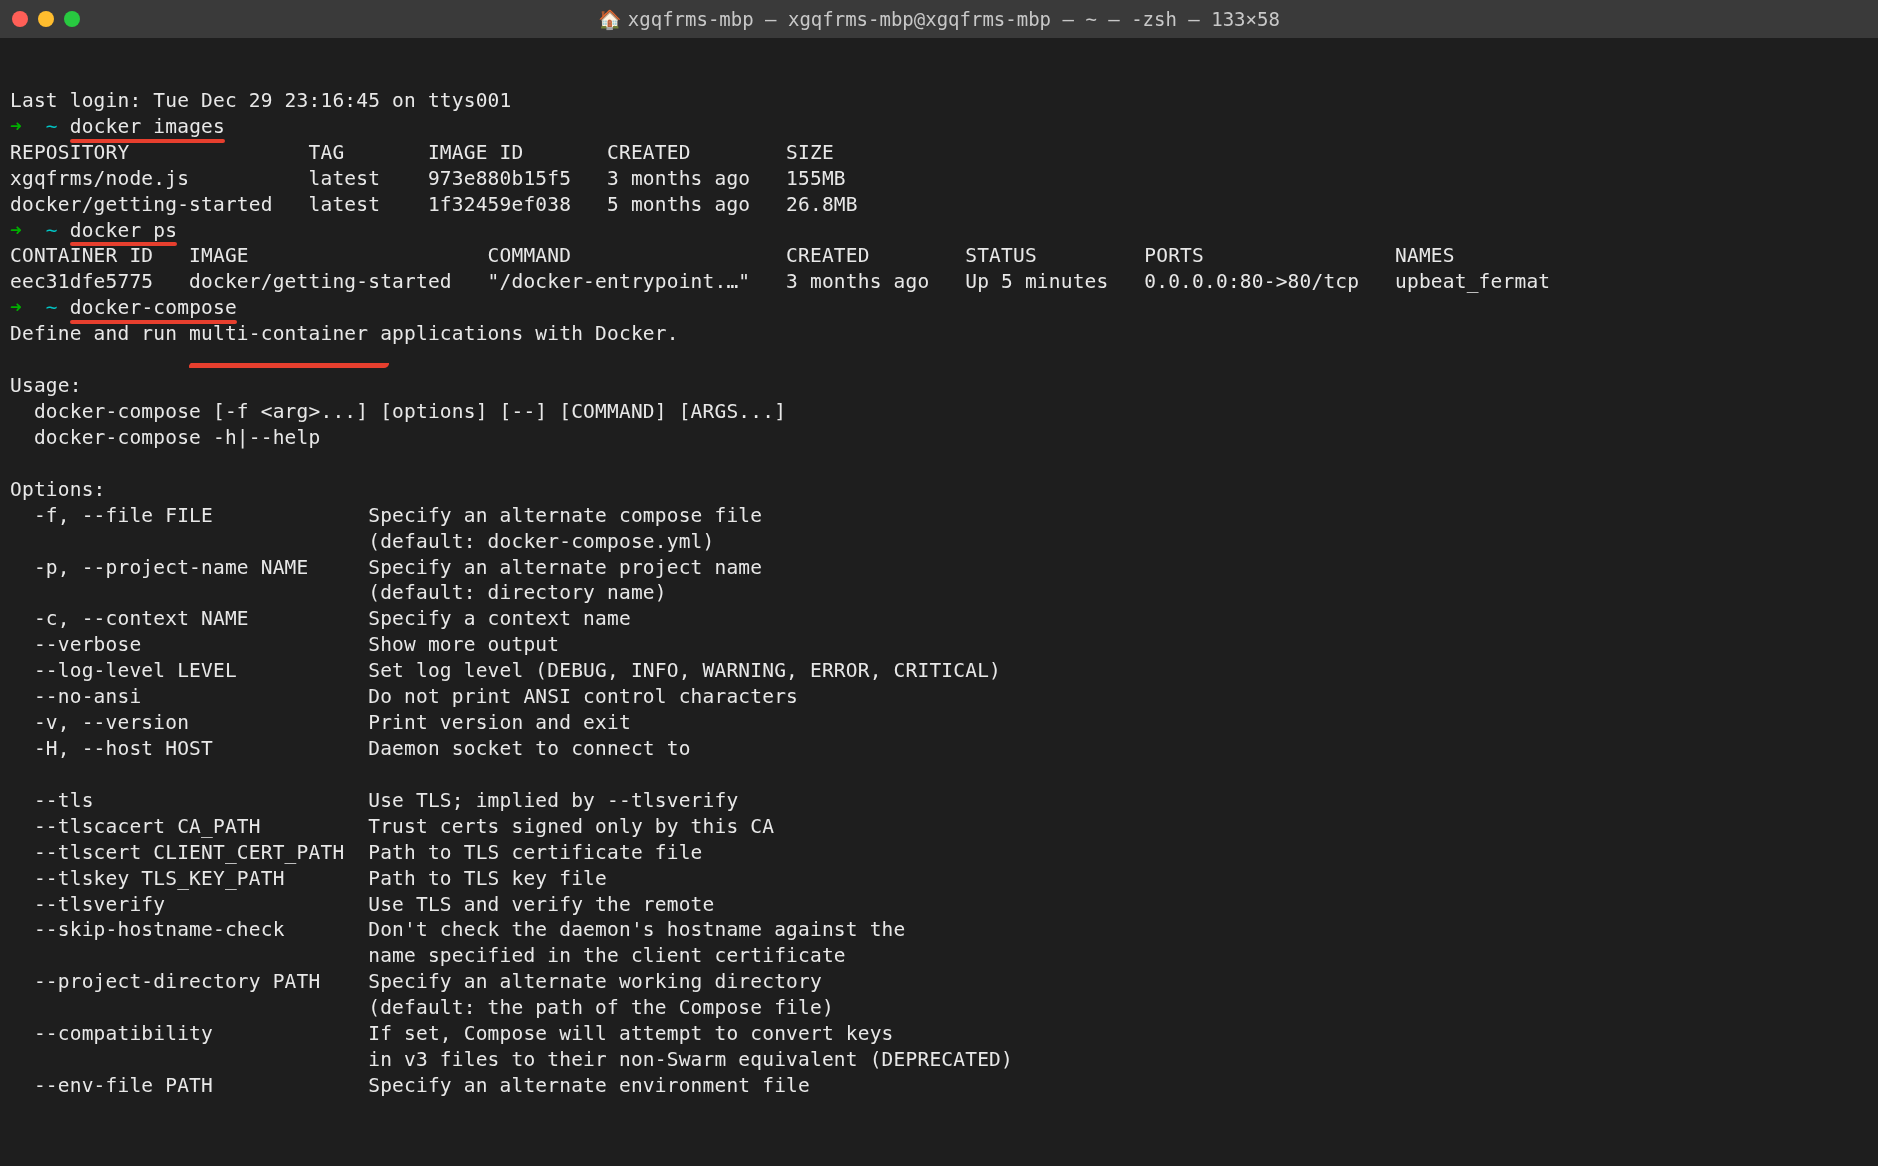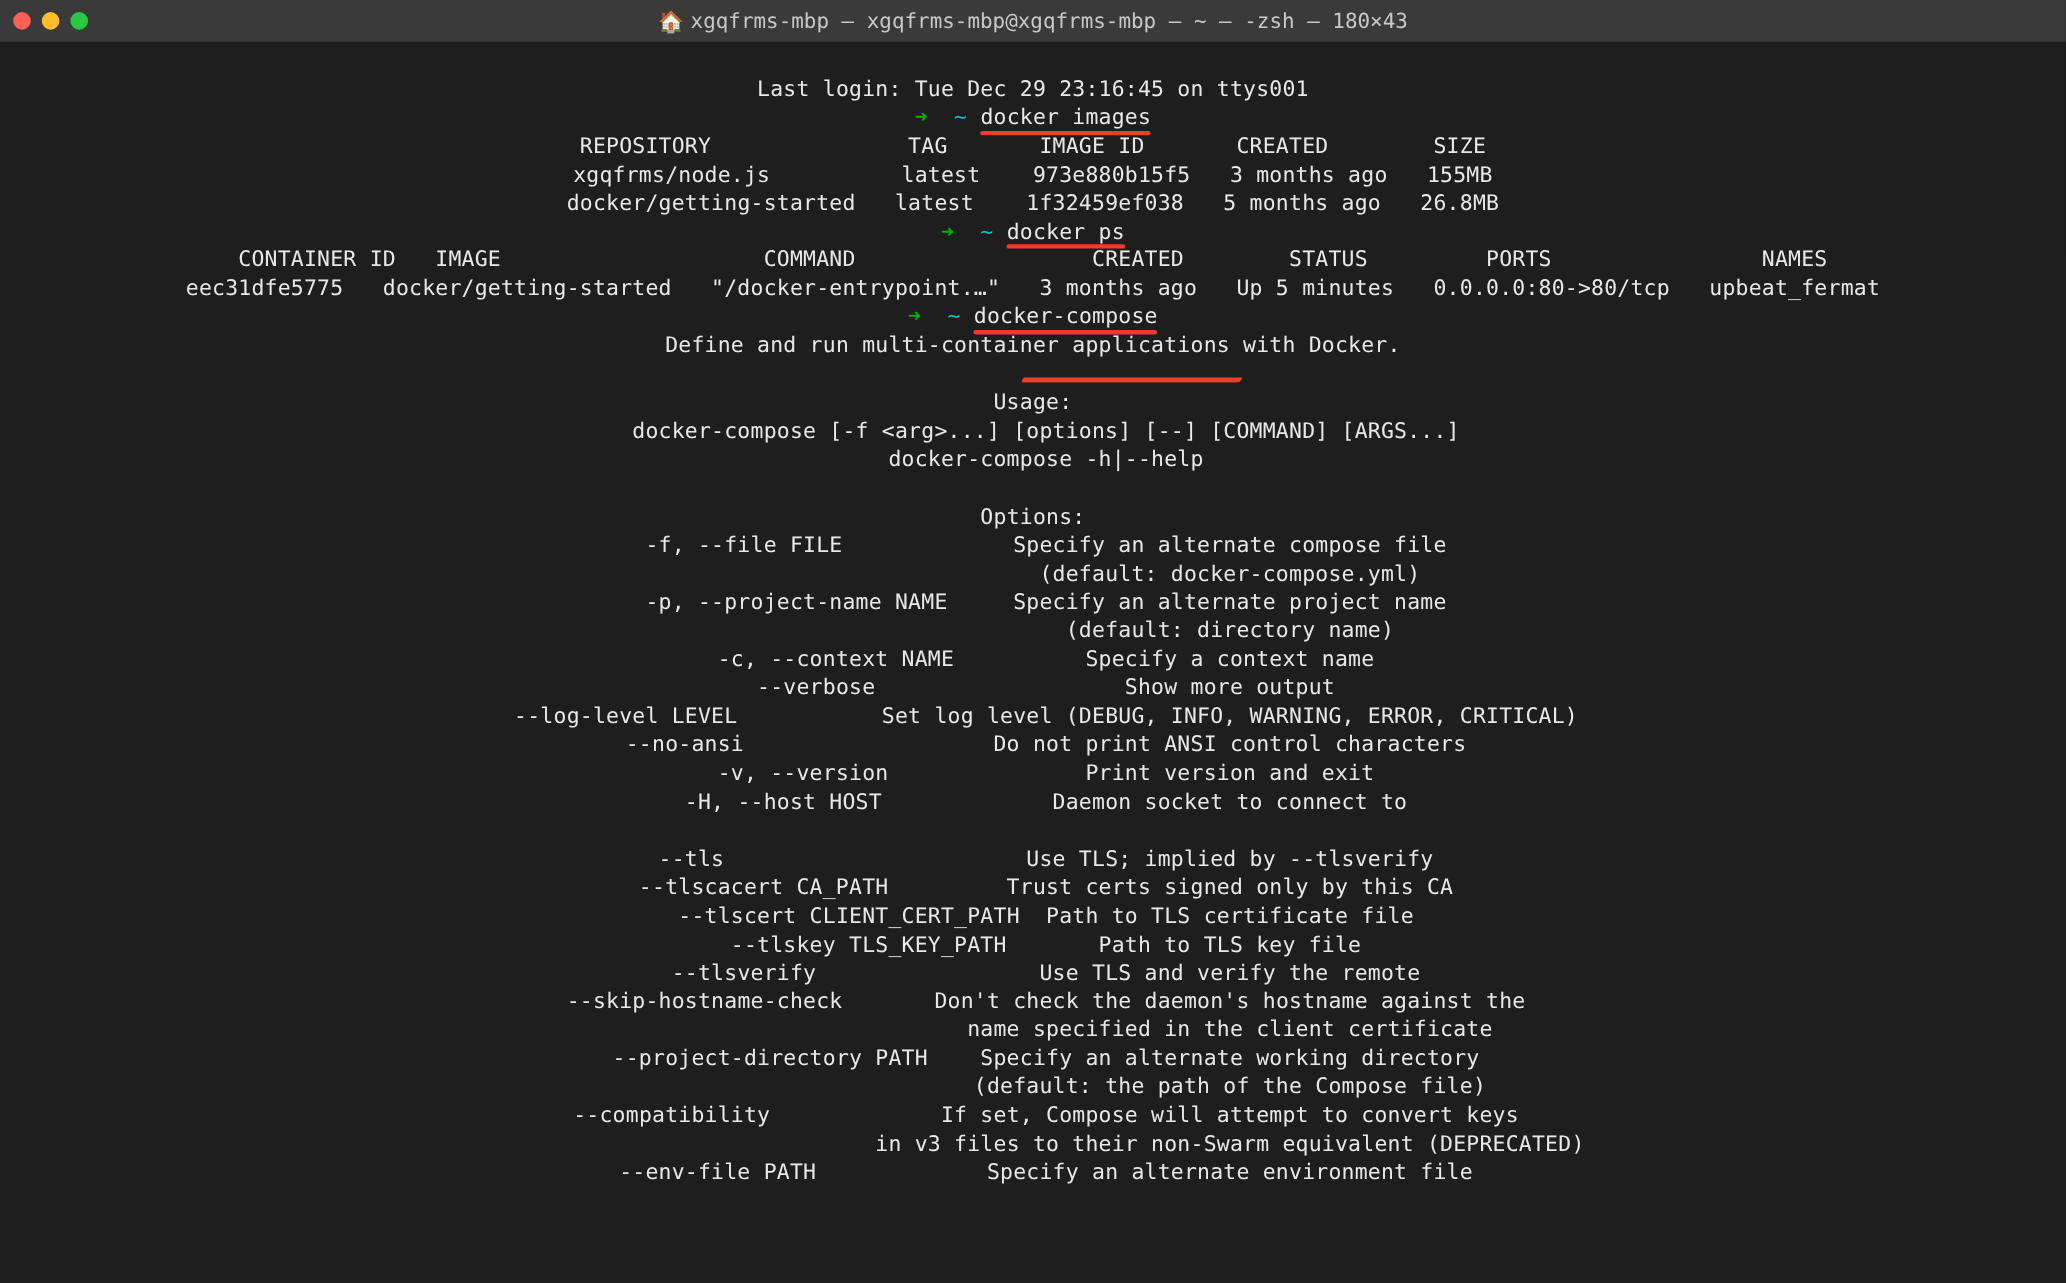--- a/index.html
+++ b/index.html
@@ -41,25 +41,24 @@
       position: absolute;
       left: 50%;
       transform: translateX(-50%);
       color: #c8c8c8;
       font-size: 19px;
       display: flex;
       align-items: center;
       gap: 6px;
     }
     .terminal-content {
-      padding: 4px 10px;
+      padding: 24px 10px;
       white-space: pre;
       line-height: 1.33;
       letter-spacing: 0.2px;
-      text-align: center;
     }
     .prompt-arrow { color: #00b000; }
     .prompt-tilde { color: #00c5c5; }
     .underline-red {
       position: relative;
       display: inline-block;
     }
     .underline-red::after {
       content: "";
       position: absolute;
@@ -83,21 +82,21 @@
 <body>
 
 <div class="title-bar">
   <div class="traffic-lights">
     <div class="tl tl-close"></div>
     <div class="tl tl-min"></div>
     <div class="tl tl-max"></div>
   </div>
   <div class="title-text">
     <span>🏠</span>
-    <span>xgqfrms-mbp — xgqfrms-mbp@xgqfrms-mbp — ~ — -zsh — 180×43</span>
+    <span>xgqfrms-mbp — xgqfrms-mbp@xgqfrms-mbp — ~ — -zsh — 133×58</span>
   </div>
 </div>
 
 <div class="terminal-content">
 <span>Last login: Tue Dec 29 23:16:45 on ttys001</span>
 <span class="prompt-arrow">➜</span>  <span class="prompt-tilde">~</span> <span class="underline-red">docker images</span>
 <span>REPOSITORY               TAG       IMAGE ID       CREATED        SIZE</span>
 <span>xgqfrms/node.js          latest    973e880b15f5   3 months ago   155MB</span>
 <span>docker/getting-started   latest    1f32459ef038   5 months ago   26.8MB</span>
 <span class="prompt-arrow">➜</span>  <span class="prompt-tilde">~</span> <span class="underline-red">docker ps</span>

